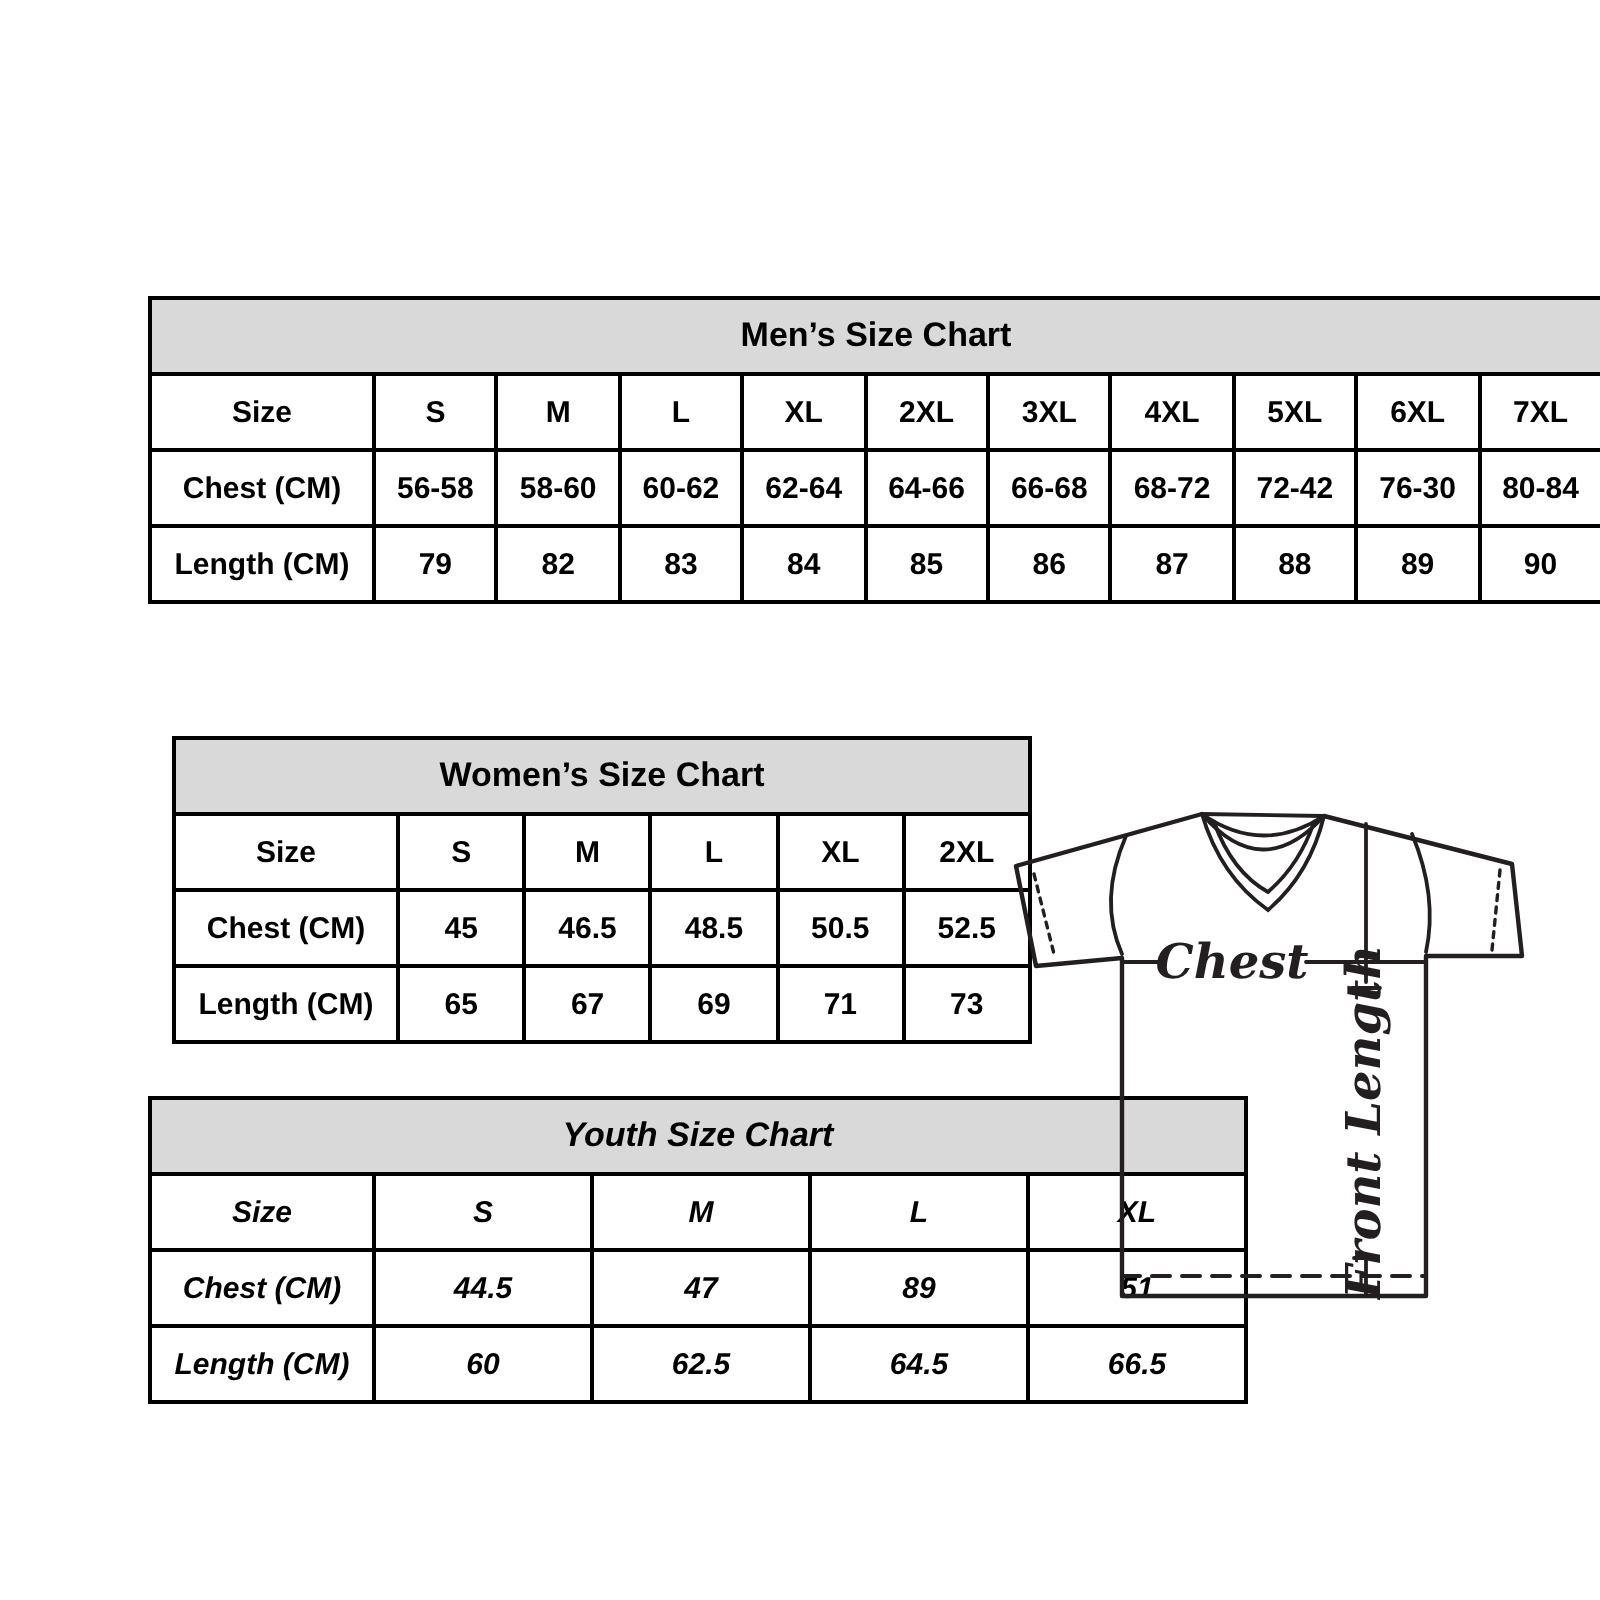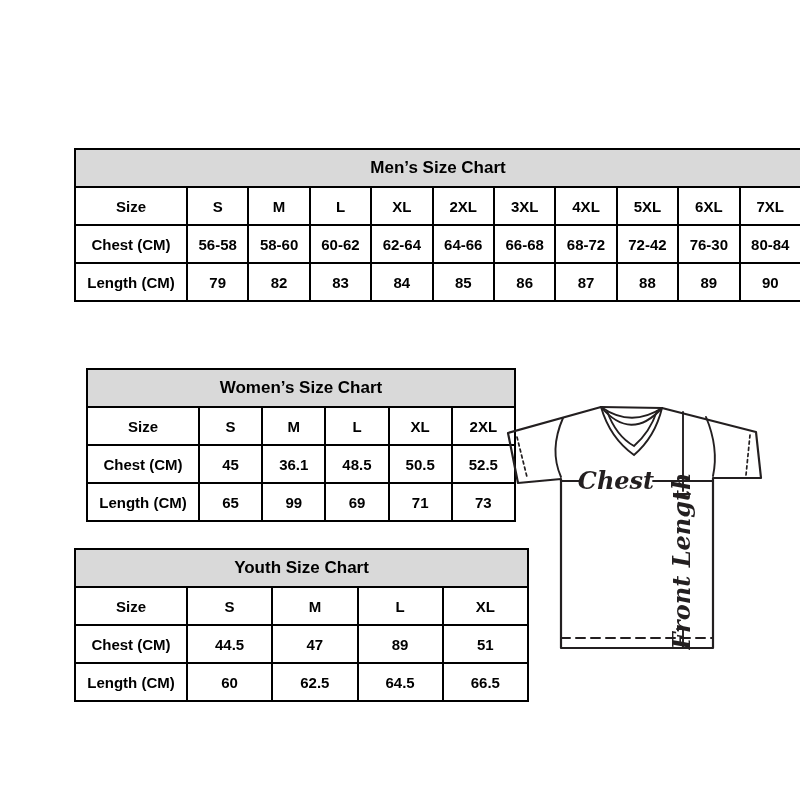--- a/index.html
+++ b/index.html
@@ -17,21 +17,21 @@
   th, td {
     border:2px solid #000; text-align:center; vertical-align:middle;
     font-weight:bold; font-size:15px; padding:0;
   }
   th.section-header { height:38px; background:#d9d9d9; font-size:17px; }
   td { height:38px; }
   td.label-col { font-size:15px; }
 
   .mens   { left:38px; top:148px; width:728px; }
   .womens { left:38px; top:368px; width:442px;padding-left:12px; }
-  .youth  { left:38px; top:548px; width:455px; }
+  .youth  { left:38px; top:548px; width:550px;font-style:italic; }
 
   .jersey { position:absolute; left:503px; top:398px; width:265px; height:260px; }
   .jersey svg { display:block; width:100%; height:100%; }
   .jersey text {
     font-family:"DejaVu Serif", serif; font-style:italic; font-weight:bold;
     fill:#231f20;
   }
 </style>
 </head>
 <body>
@@ -123,29 +123,29 @@
             <td class="label-col">Size</td>
             <td class="value-col">S</td>
             <td class="value-col">M</td>
             <td class="value-col">L</td>
             <td class="value-col">XL</td>
             <td class="value-col">2XL</td>
           </tr>
           <tr>
             <td class="label-col">Chest (CM)</td>
             <td class="value-col">45</td>
-            <td class="value-col">36.1</td>
+            <td class="value-col">46.5</td>
             <td class="value-col">48.5</td>
             <td class="value-col">50.5</td>
             <td class="value-col">52.5</td>
           </tr>
           <tr>
             <td class="label-col">Length (CM)</td>
             <td class="value-col">65</td>
-            <td class="value-col">99</td>
+            <td class="value-col">67</td>
             <td class="value-col">69</td>
             <td class="value-col">71</td>
             <td class="value-col">73</td>
           </tr>
         </tbody>
     </table>
   </div>
 
   <div class="tbl-wrap youth">
     <table>

